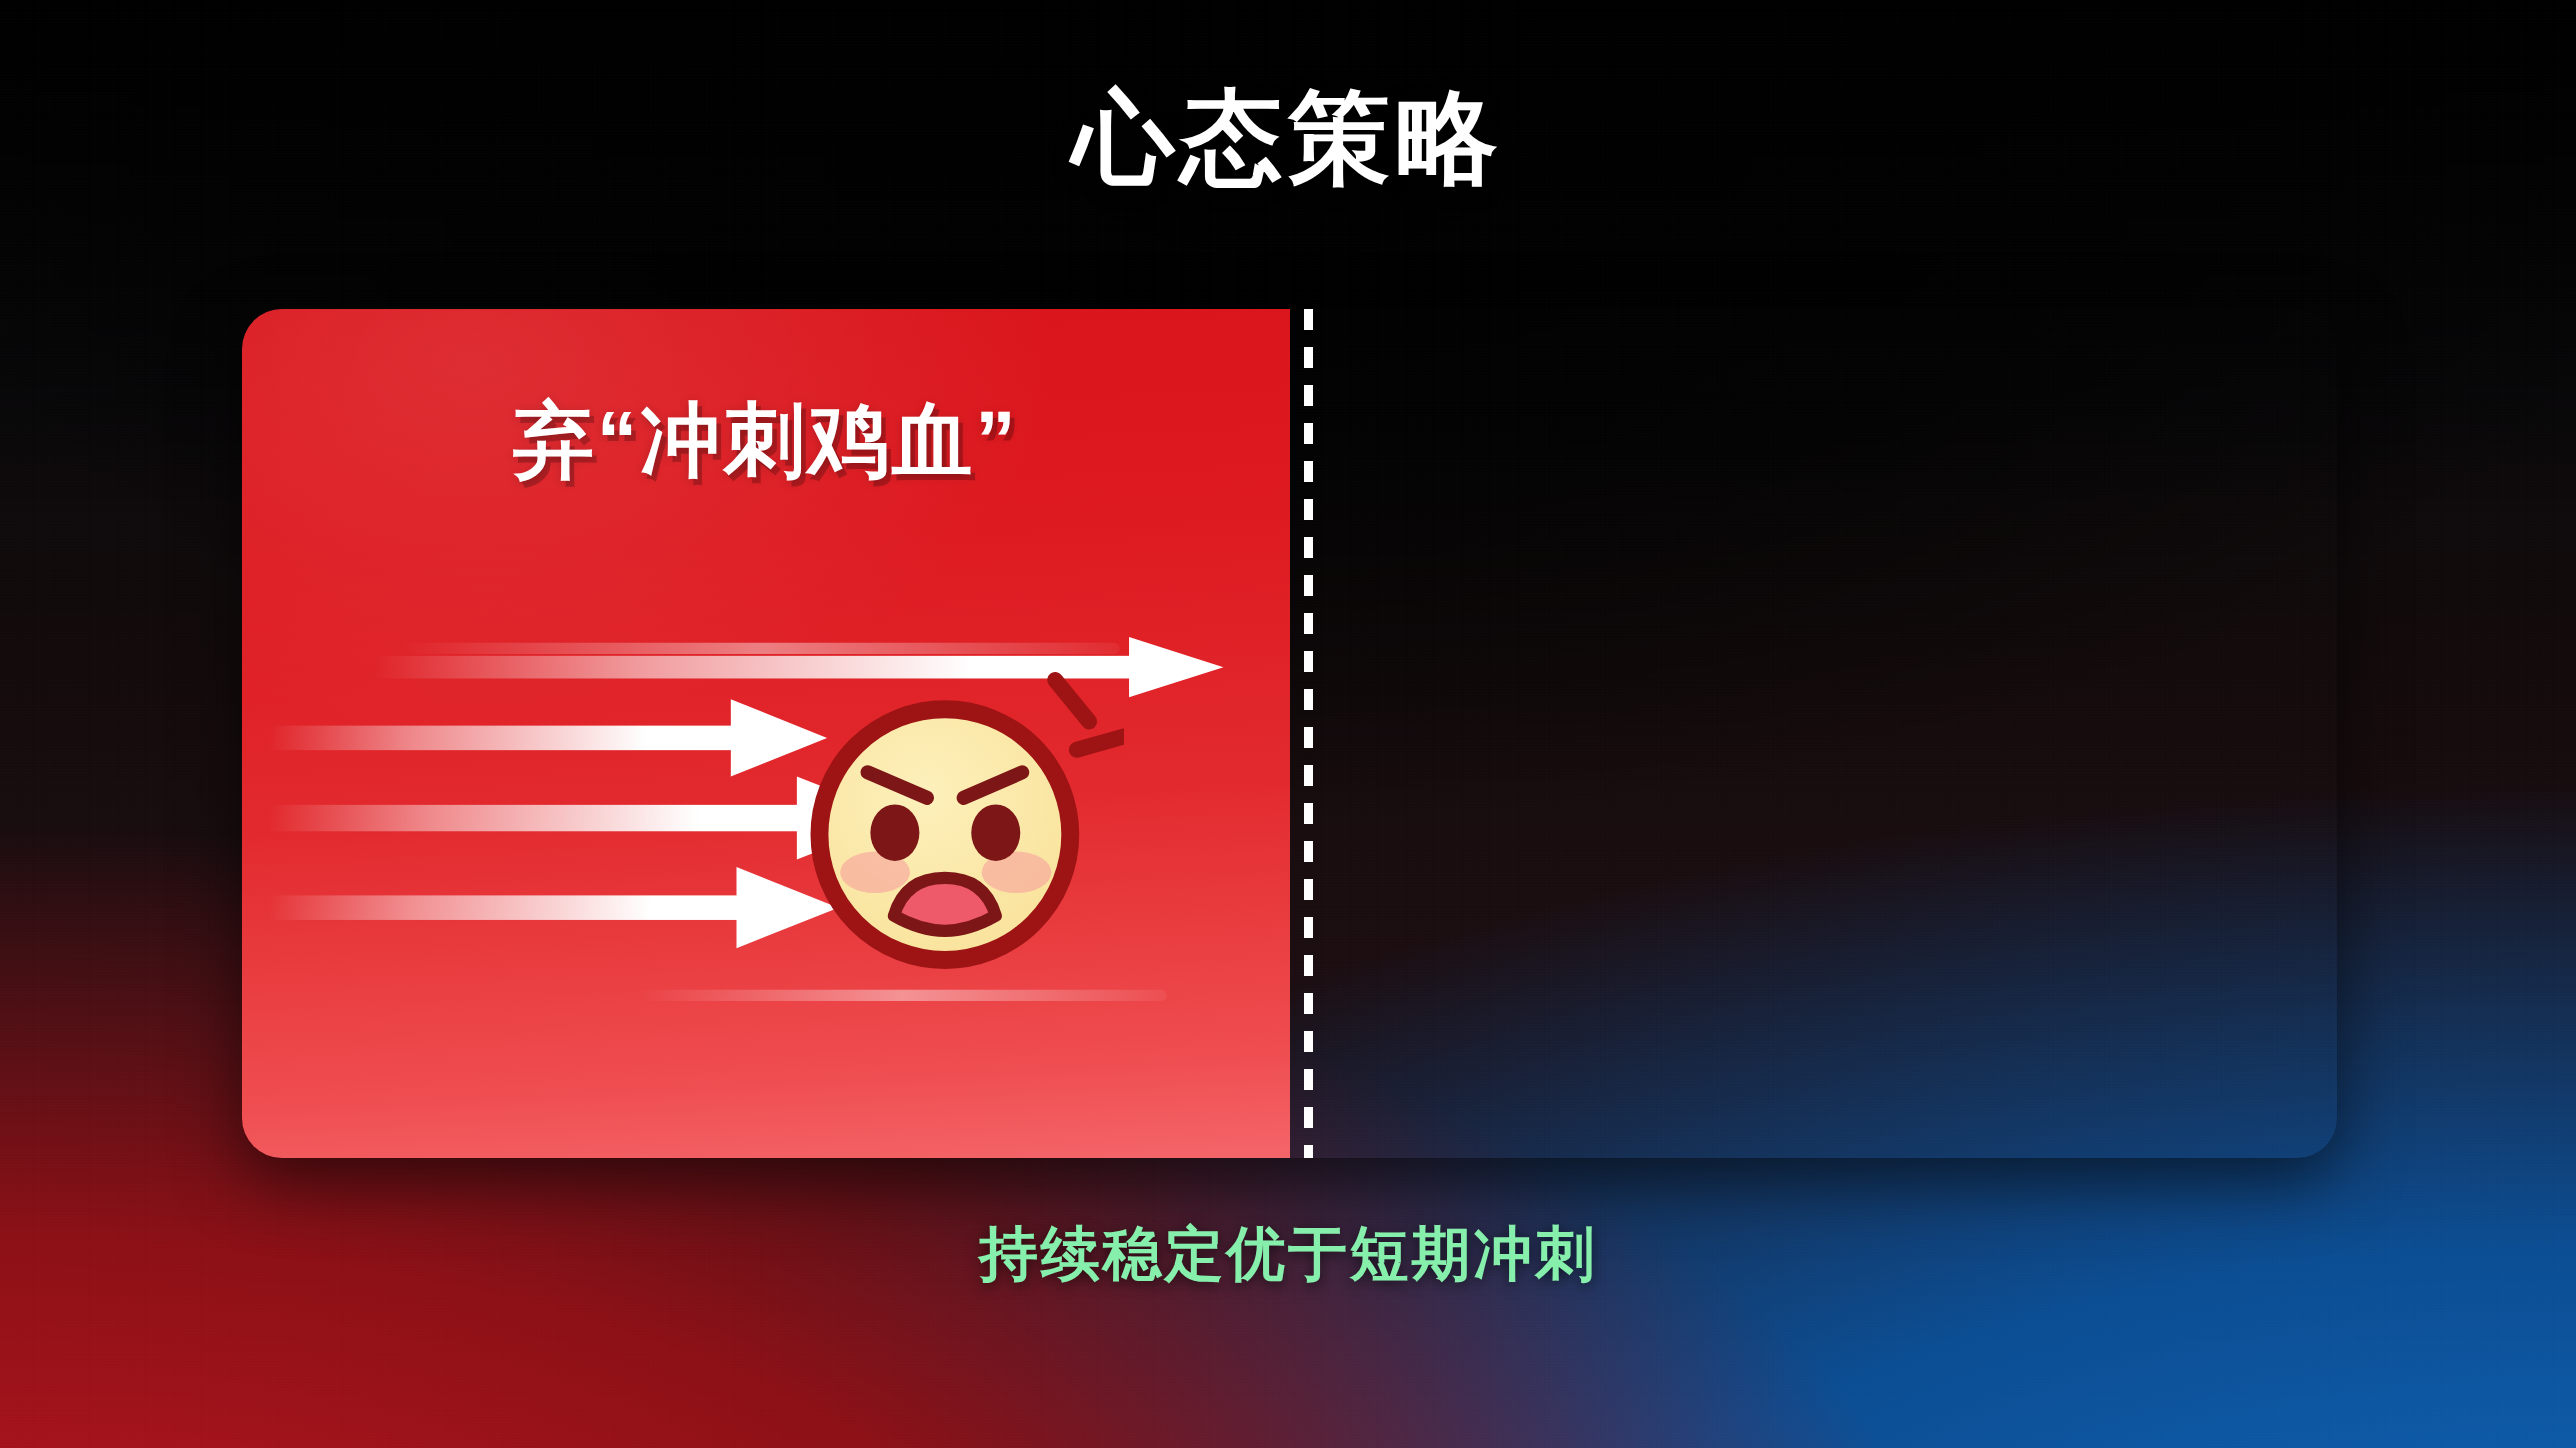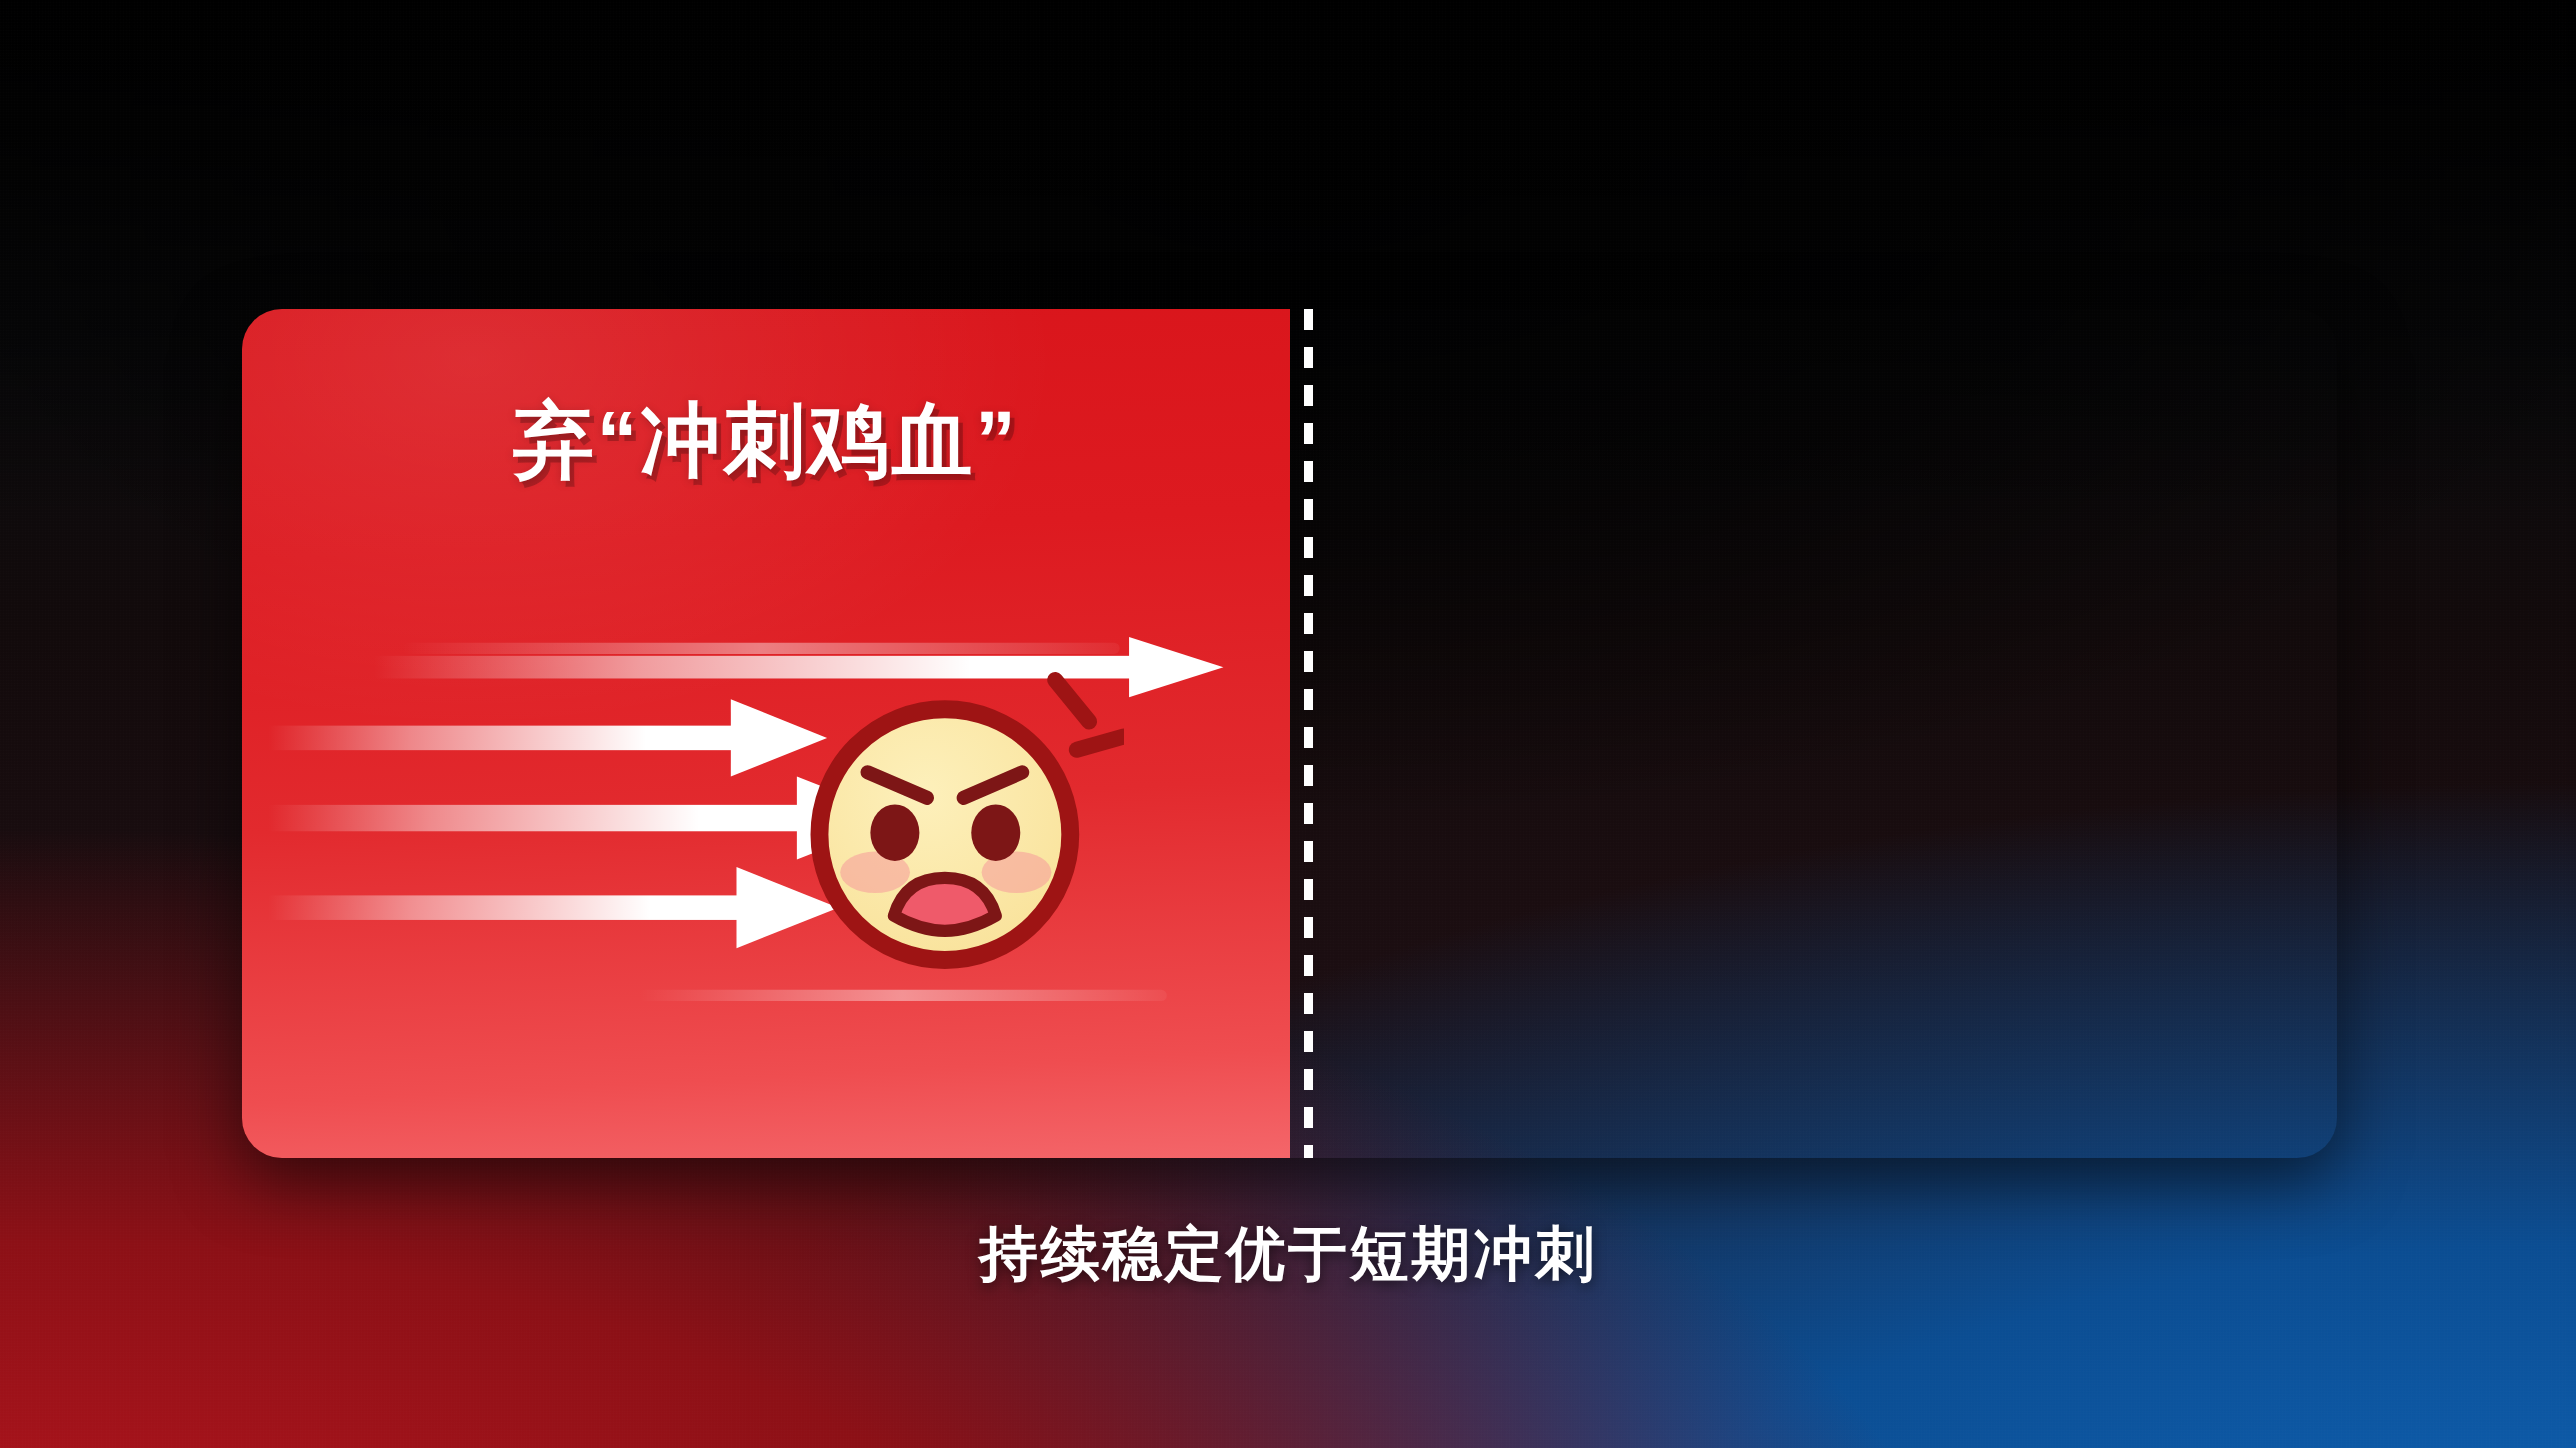--- a/index.html
+++ b/index.html
@@ -90,21 +90,21 @@
   
   .arrows { position:absolute; left:0; top:311px; width:100%; height:415px; }
   .arrow-svg { position:absolute; left:0; top:0; width:100%; height:100%; }
   
   .wave-svg { position:absolute; left:0; top:283px; width:100%; height:472px; }
   
   #caption {
     position:absolute;
     left:0; right:0; top:1225px;
     text-align:center;
-    color:#ffffff;
+    color:#86efac;
     font-size:59px;
     font-weight:700;
     letter-spacing:2.8px;
     line-height:1;
     white-space:nowrap;
     text-shadow:0 2.8px 13.2px rgba(0,0,0,.6);
   }
   
   #watermark {
     position:absolute;
@@ -121,20 +121,21 @@
 </head>
 <body>
 
 <div id="stage">
 
   <div class="bg-layer bg-base"></div>
   <div class="bg-layer bg-mid-dark"></div>
   <div class="bg-layer bg-topfade"></div>
   <div class="bg-layer bg-noise"></div>
 
+  <div id="title">心态策略</div>
 
   <div id="card">
 
     <div class="panel panel-left">
       <div class="panel-sheen"></div>
 
       <div class="panel-head">弃“冲刺鸡血”</div>
 
       <div class="arrows">
         <svg class="arrow-svg" viewBox="0 0 1110 440" preserveAspectRatio="none">

